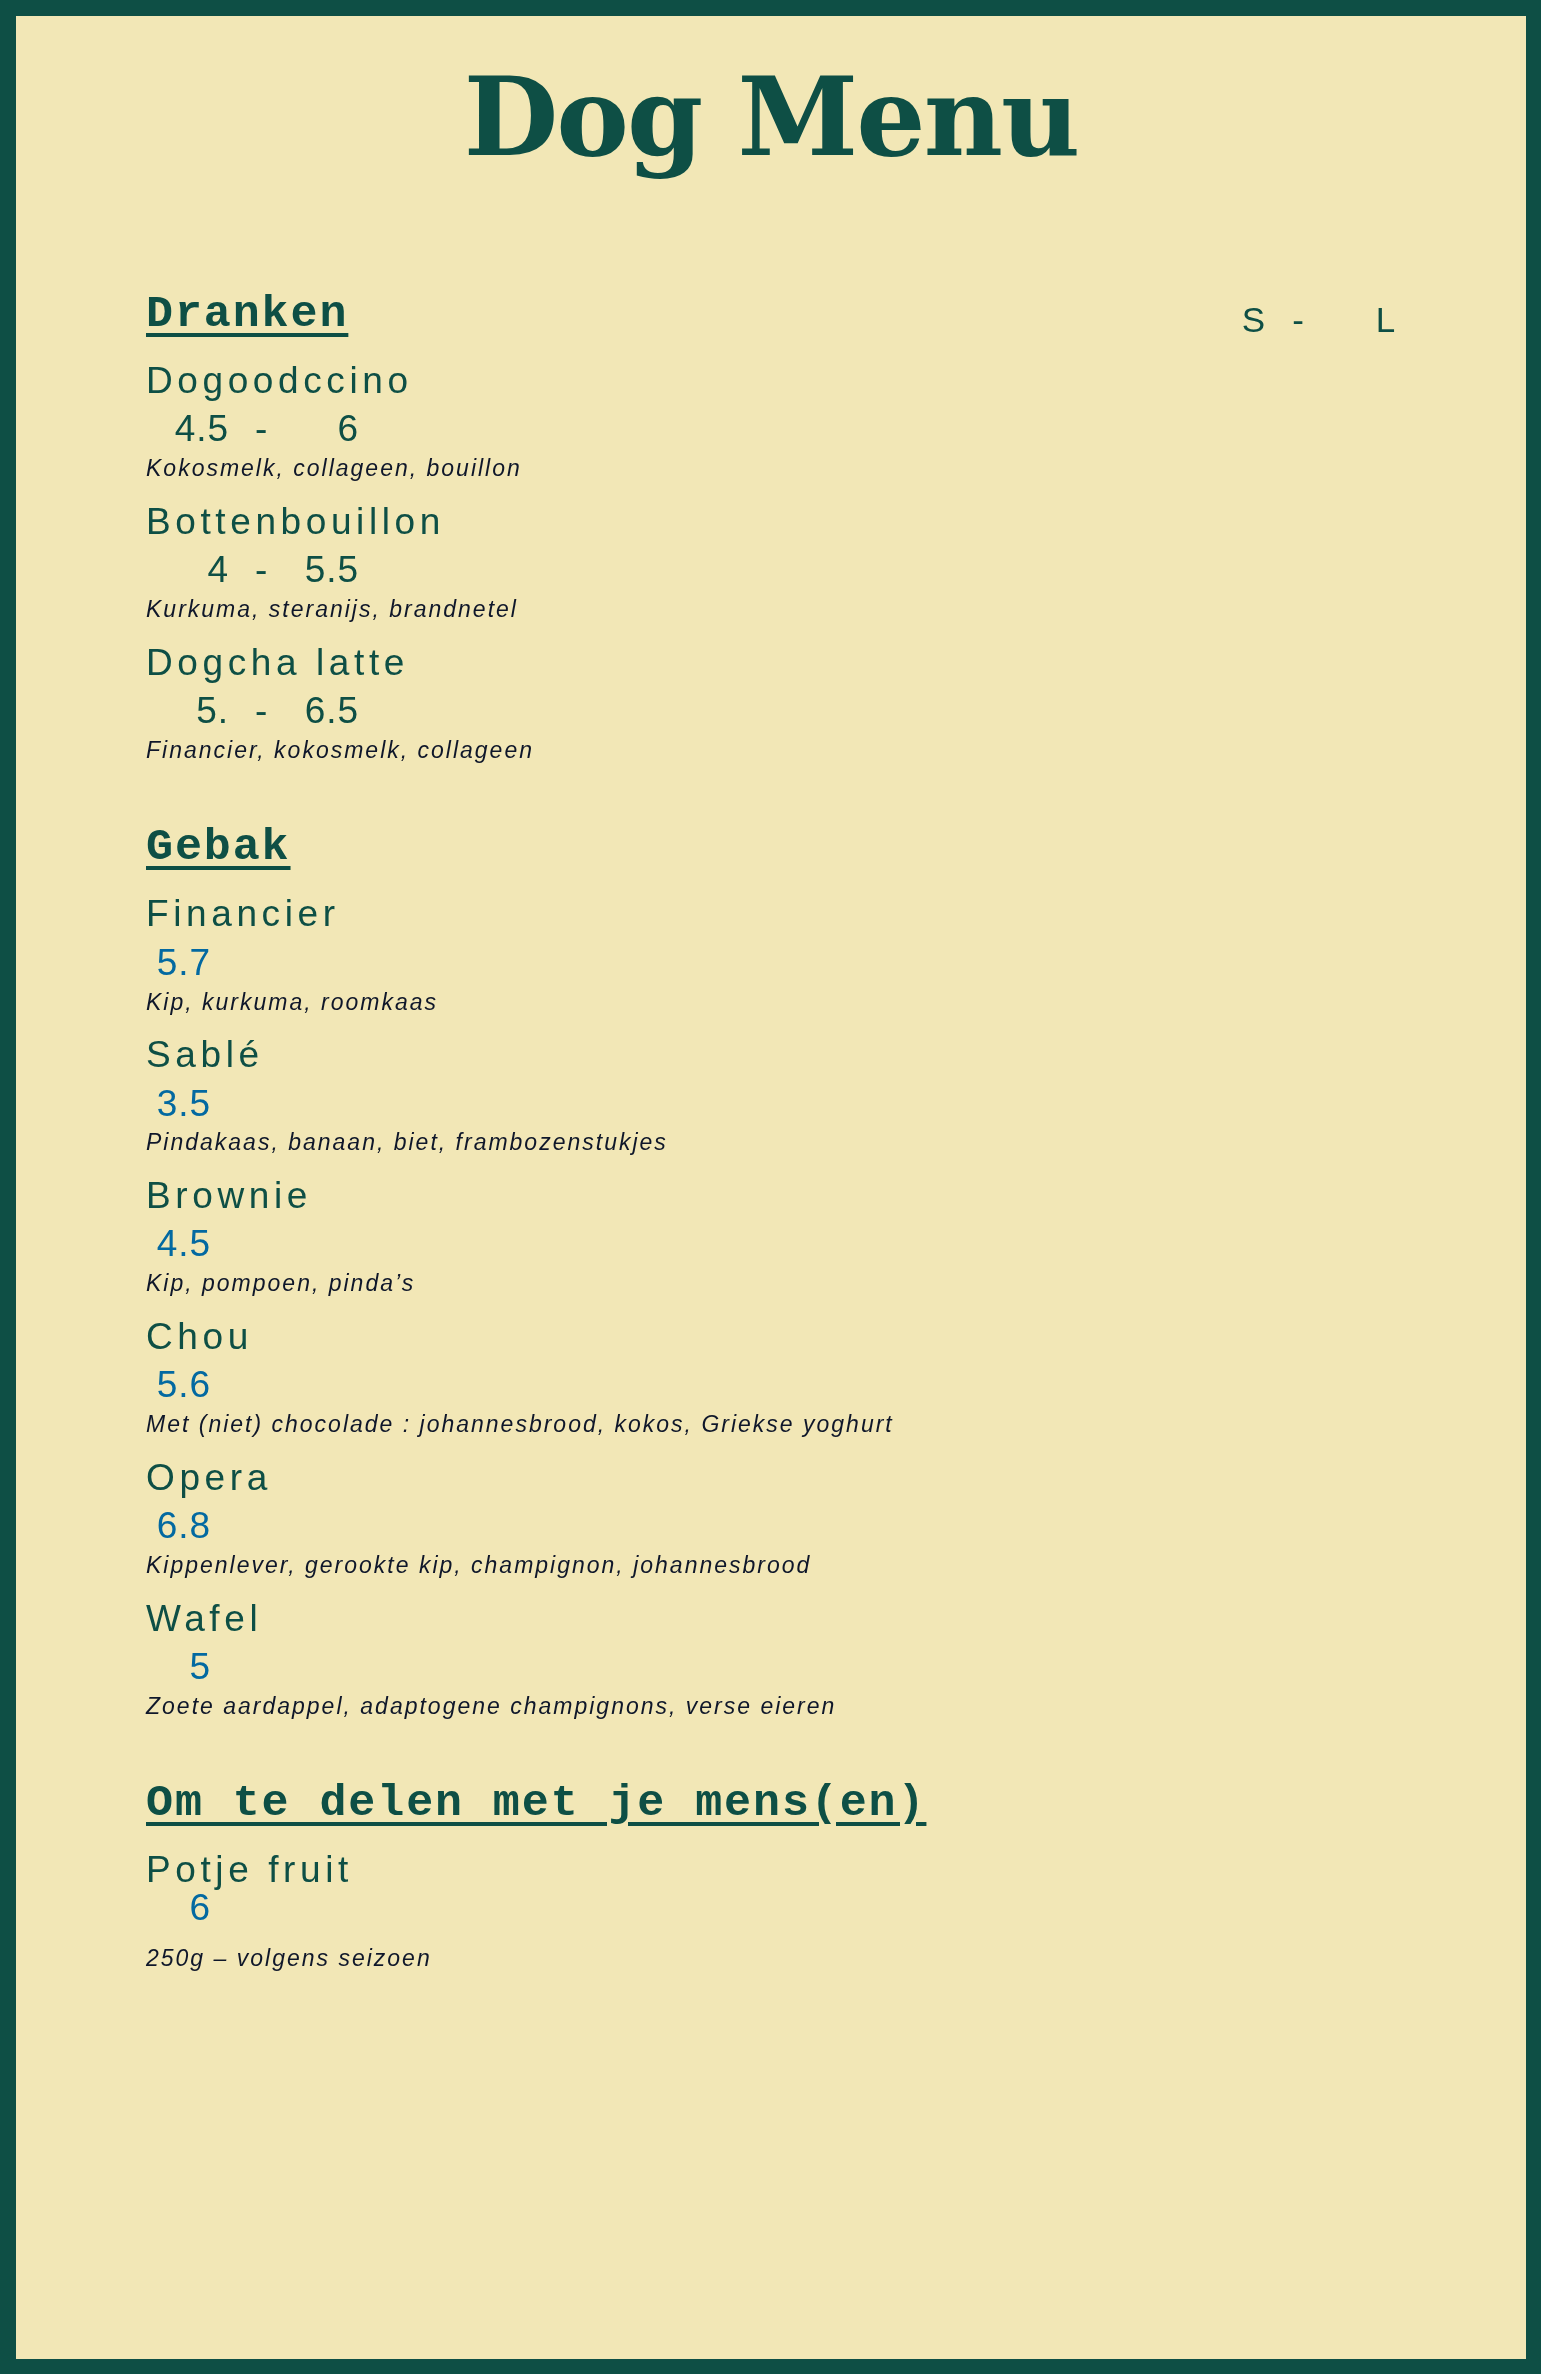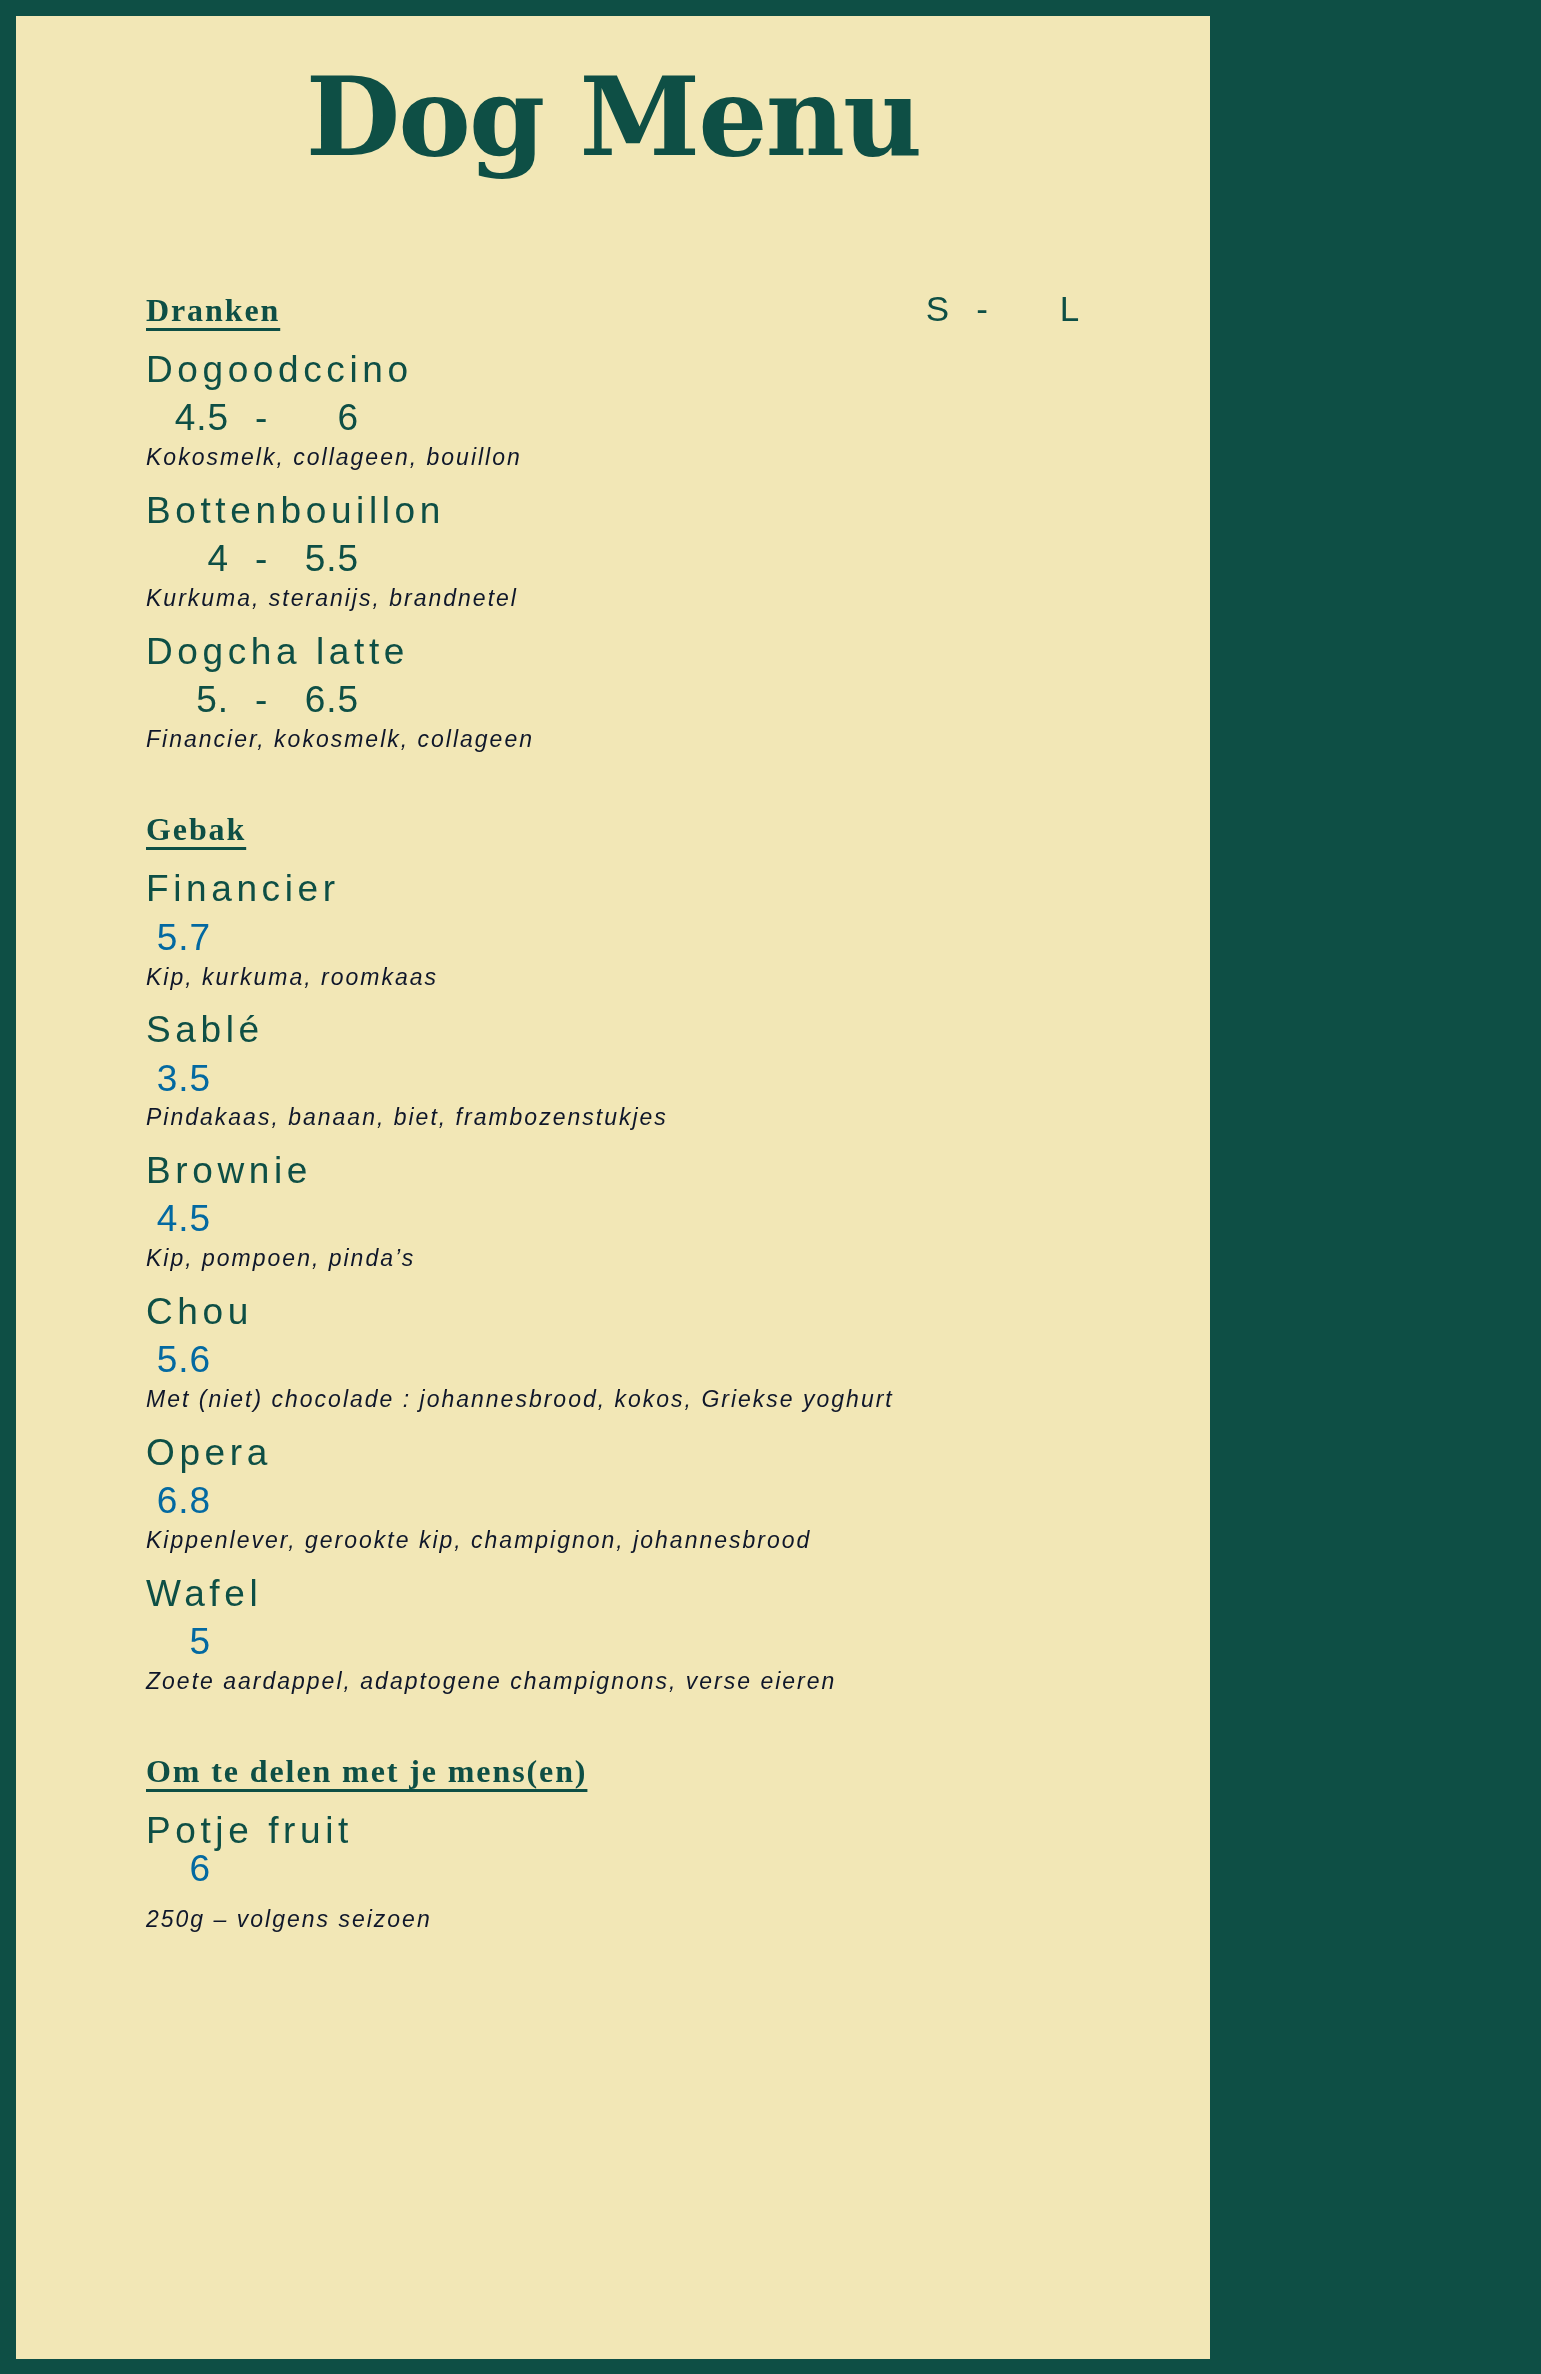--- a/index.html
+++ b/index.html
@@ -10,21 +10,21 @@
     width: 1542px;
     height: 2375px;
     background: #0e4f45;
     font-family: "Liberation Sans", sans-serif;
     overflow: hidden;
   }
   .page {
     position: absolute;
     left: 16px;
     top: 16px;
-    width: 1194px;
+    width: 1510px;
     height: 2343px;
     background: #f2e7b6;
     box-sizing: border-box;
   }
   .title {
     text-align: center;
     font-family: "DejaVu Serif", serif;
     font-weight: bold;
     font-size: 109px;
     color: #0e4f45;
@@ -38,23 +38,23 @@
   .section {
     margin-bottom: 56px;
   }
   .section-header {
     display: flex;
     align-items: flex-end;
     justify-content: space-between;
     margin-bottom: 13px;
   }
   .section-title {
-    font-family: Liberation Serif, serif;
+    font-family: Liberation Mono, monospace;
     font-weight: bold;
-    font-size: 32px;
+    font-size: 45px;
     color: #0e4f45;
     letter-spacing: 1.9px;
     text-decoration: underline;
     text-underline-offset: 6.5px;
   }
   .size-cols {
     display: flex;
     align-items: baseline;
     font-size: 35px;
     color: #0e4f45;

